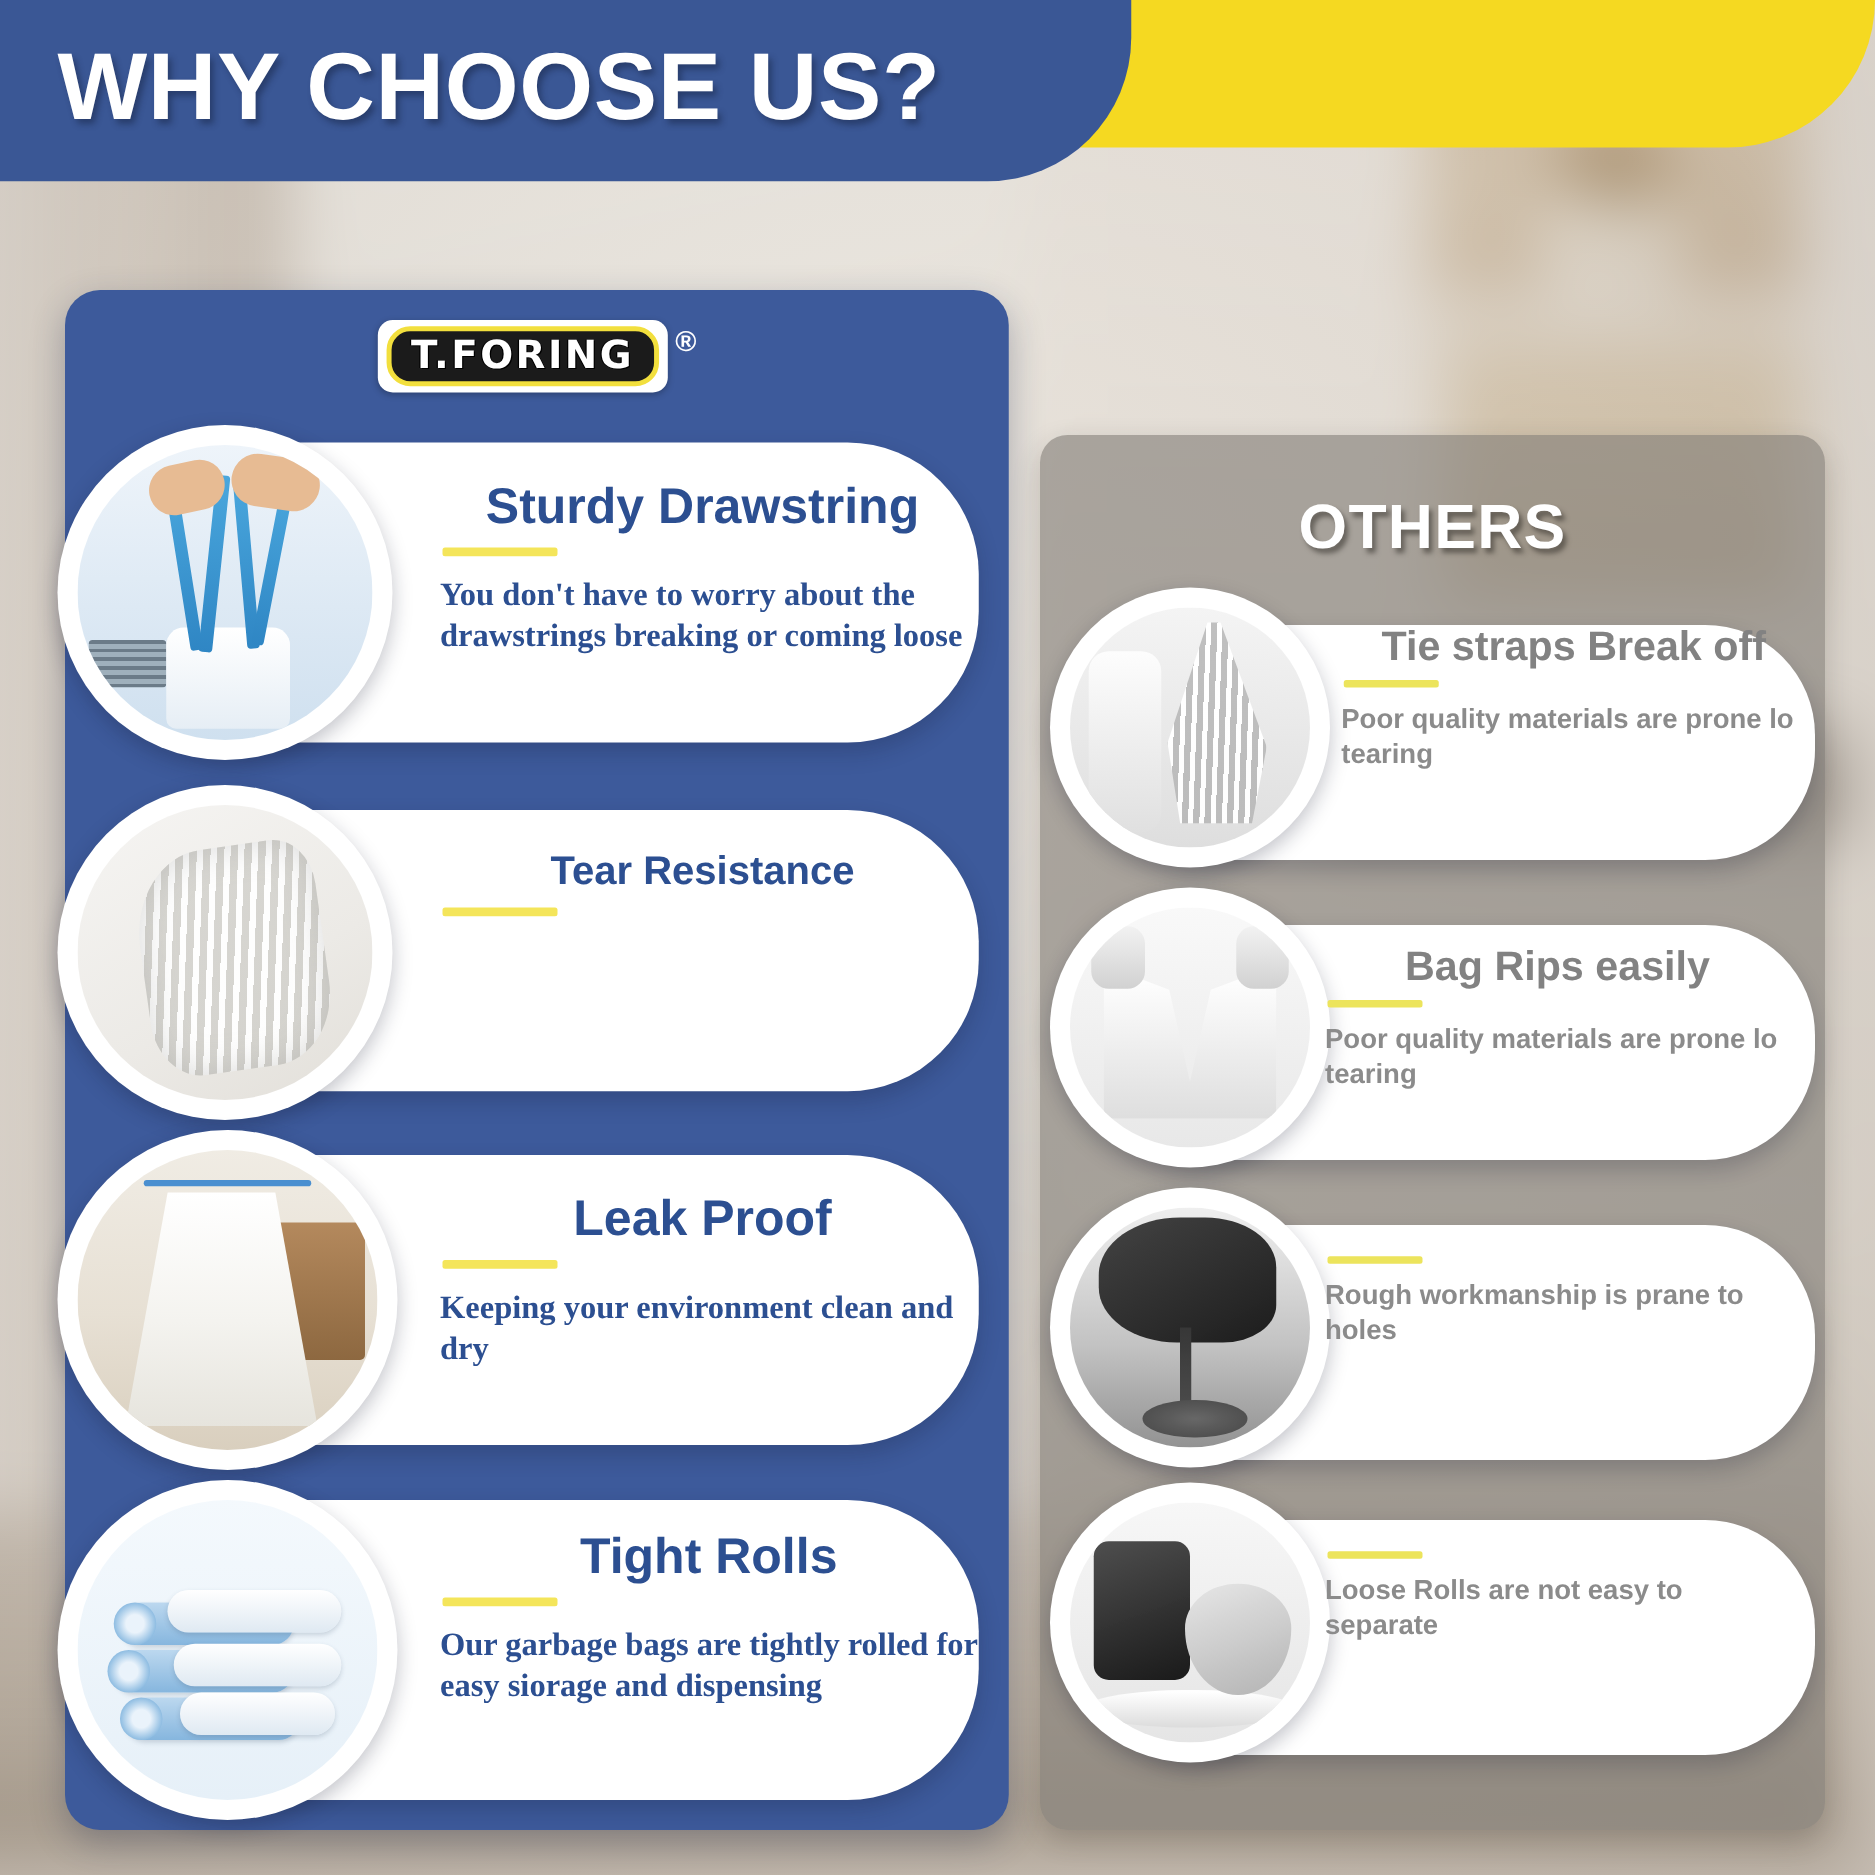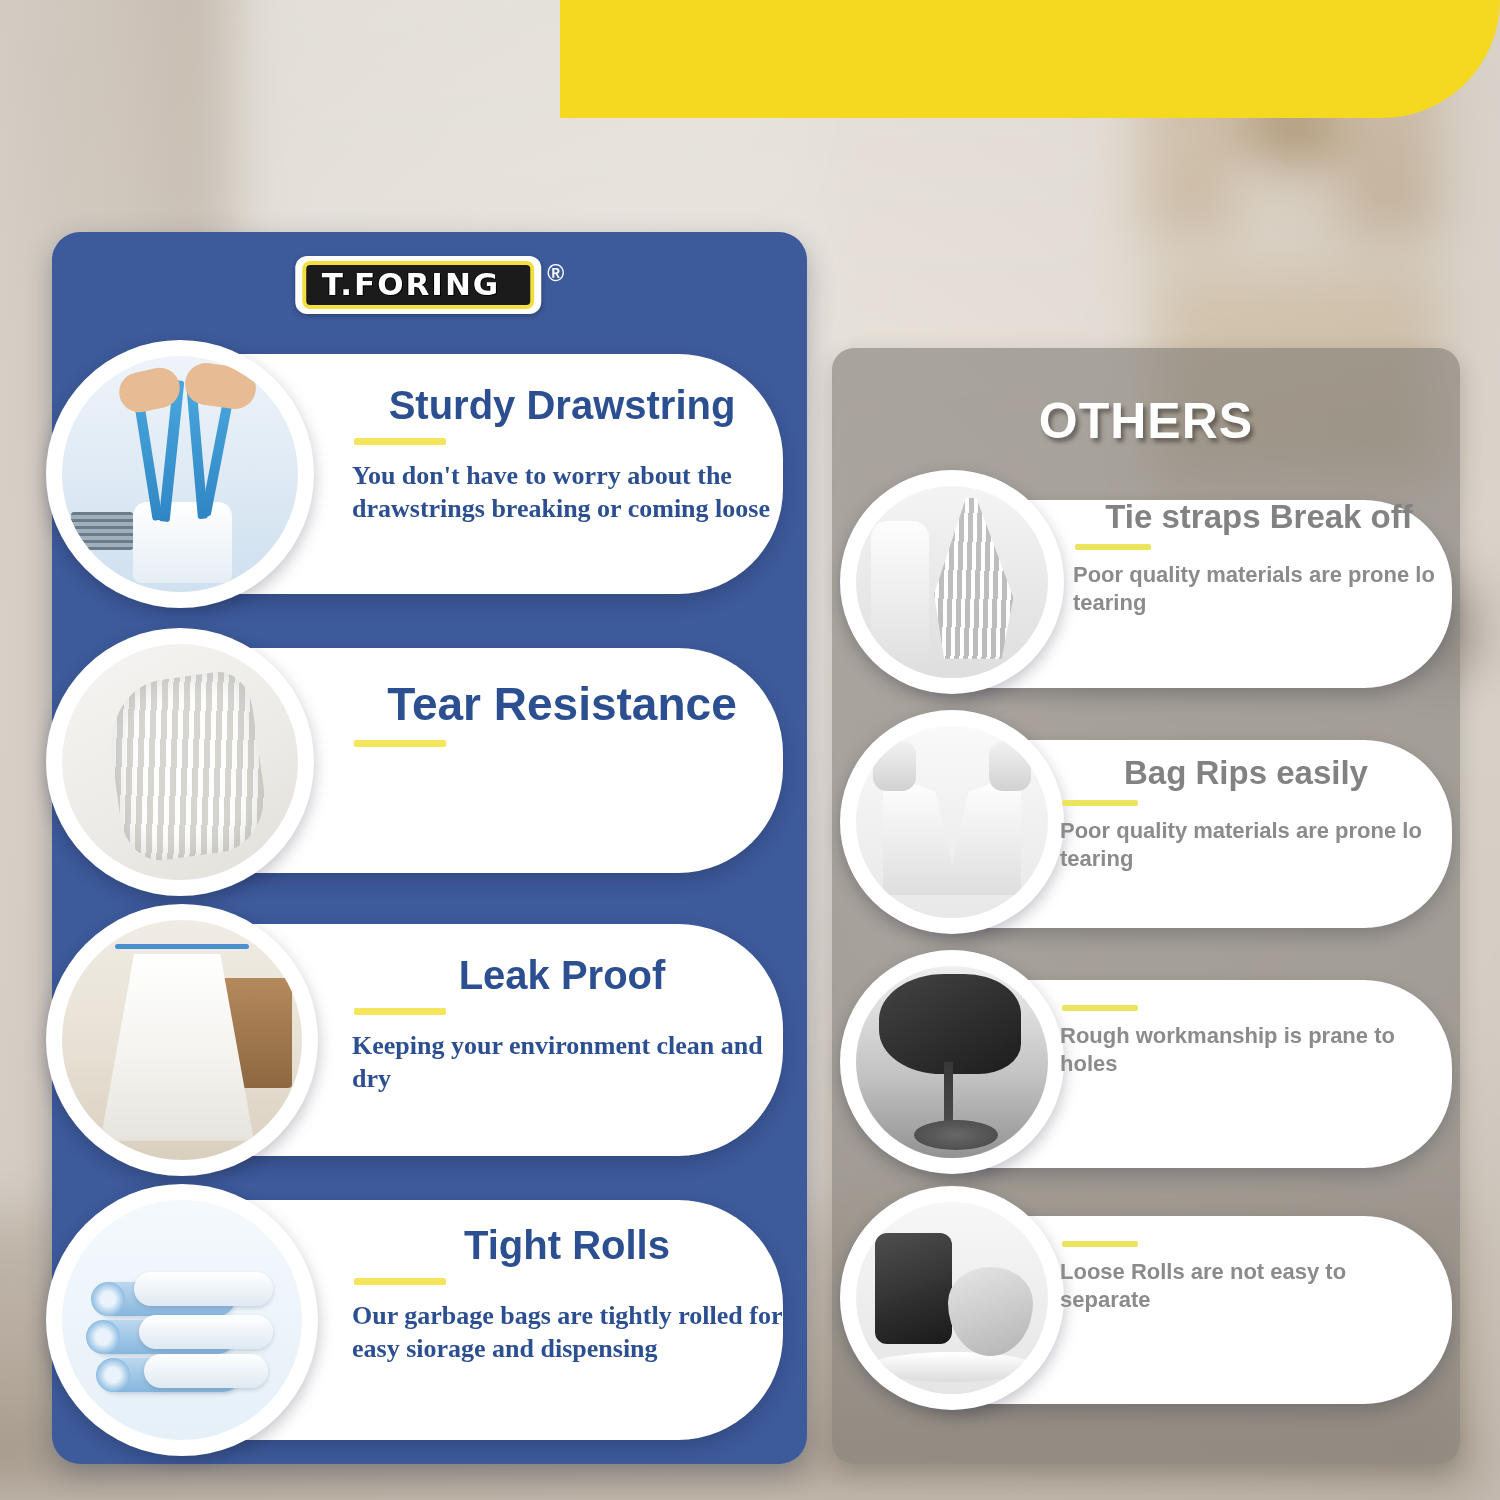--- a/index.html
+++ b/index.html
@@ -119,22 +119,22 @@
   }
   .logo-badge {
     background:#ffffff;
     border-radius:12px;
     padding:5px 7px;
     box-shadow:0 2px 5px rgba(0,0,0,0.25);
   }
   .logo-inner {
     background:#1b1b1b;
     border:4px solid #f2df3d;
-    border-radius:8px;
-    padding:4px 30px 5px 16px;
+    border-radius:19px;
+    padding:4px 16px 5px 16px;
   }
   .logo-text {
     color:#ffffff;
     font-family:"DejaVu Sans", sans-serif;
     font-size:31px;
     font-weight:bold;
     letter-spacing:2px;
     line-height:1;
     text-shadow:1px 1px 0 #000, -1px 0 0 #000;
     white-space:nowrap;
@@ -329,20 +329,23 @@
     <div class="bg-niche2"></div>
     <div class="bg-counter"></div>
     <div class="bg-counter2"></div>
     <div class="bg-floor"></div>
   </div>
   <div class="bg-shade"></div>
 </div>
 
 <div class="header-wrap">
   <div class="header-yellow"></div>
+  <div class="header-blue">
+    <div class="header-title">WHY CHOOSE US?</div>
+  </div>
 </div>
 
 <div class="panel-ours ours">
 
   <div class="logo-wrap">
     <div class="logo-badge">
       <div class="logo-inner">
         <div class="logo-text">T.FORING</div>
       </div>
     </div>
@@ -375,21 +378,21 @@
   <div class="card">
     <div class="card-pill" style="left:46px; top:416px; width:685px; height:225px;"></div>
     <div class="card-photo" style="left:-6px; top:396px; width:268px; height:268px;">
       <div class="photo-inner">
         <div class="ph ph2">
           <div class="film"></div>
         </div>
       </div>
     </div>
     <div class="card-body" style="left:300px; top:448px; width:420px;">
-      <div class="card-title" style="font-size:46px;">Tear Resistance</div>
+      <div class="card-title" style="font-size:32px;">Tear Resistance</div>
       <div class="rule"></div>
     </div>
   </div>
 
   <div class="card">
     <div class="card-pill" style="left:46px; top:692px; width:685px; height:232px;"></div>
     <div class="card-photo" style="left:-6px; top:672px; width:272px; height:272px;">
       <div class="photo-inner">
         <div class="ph ph3">
           <div class="furn"></div>

